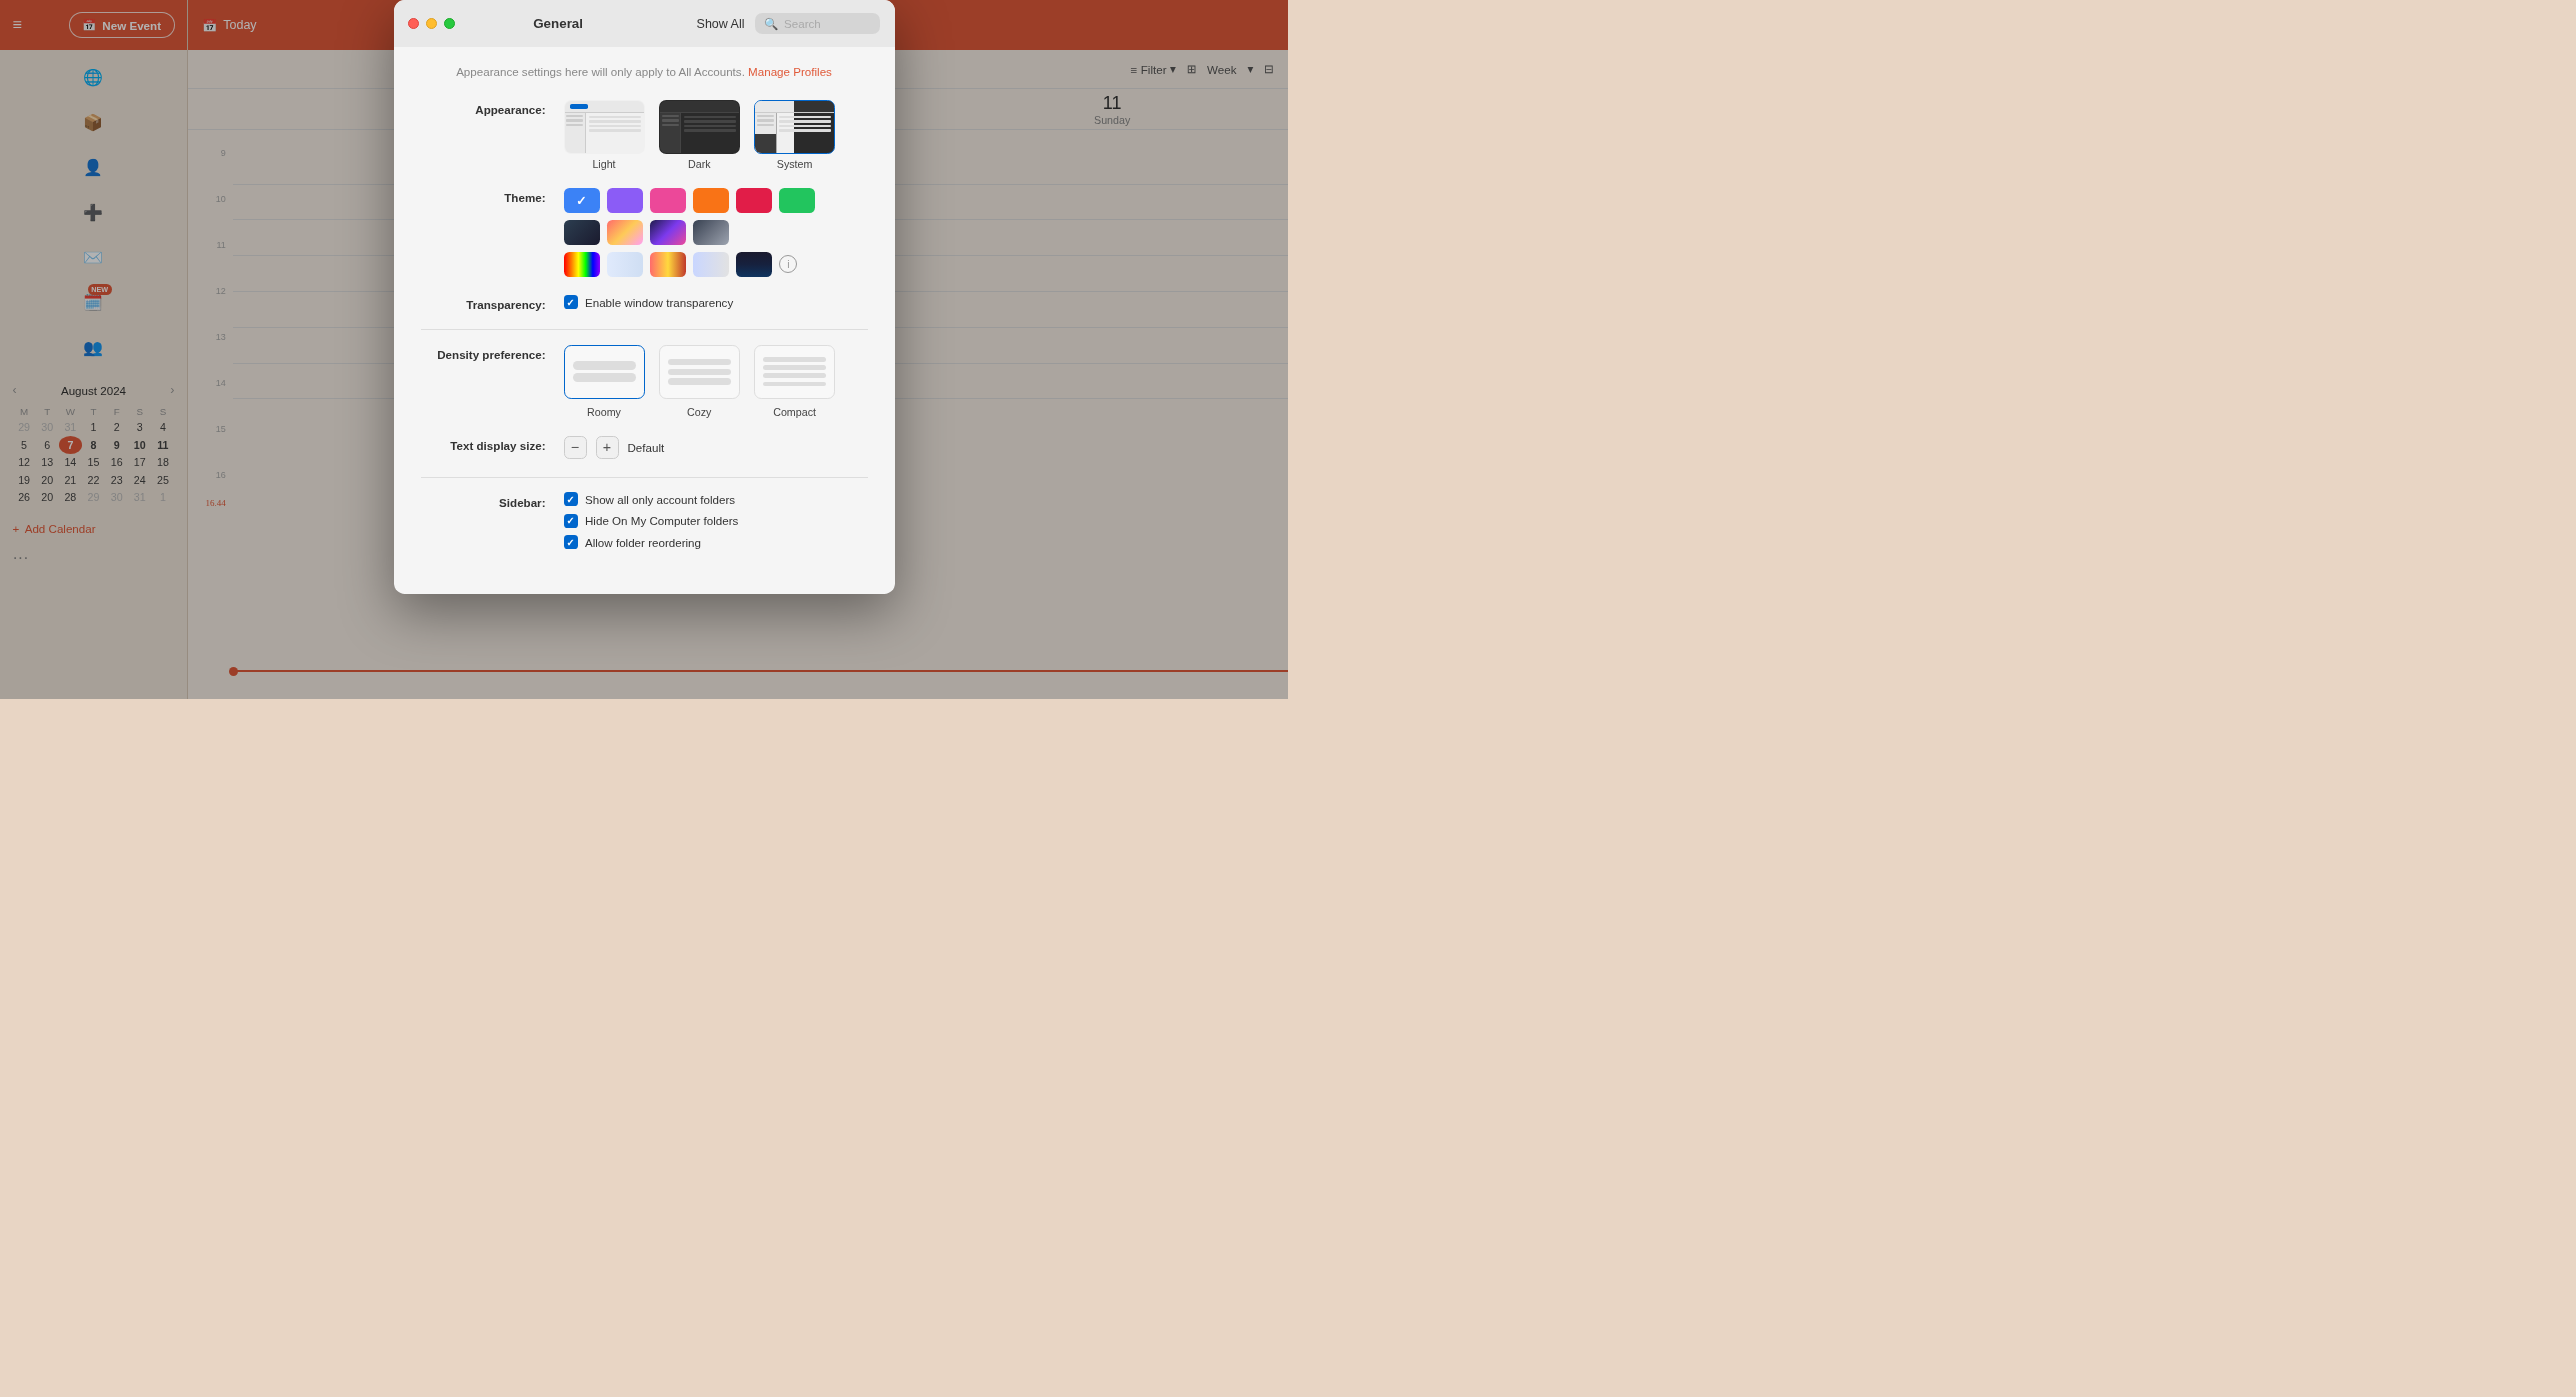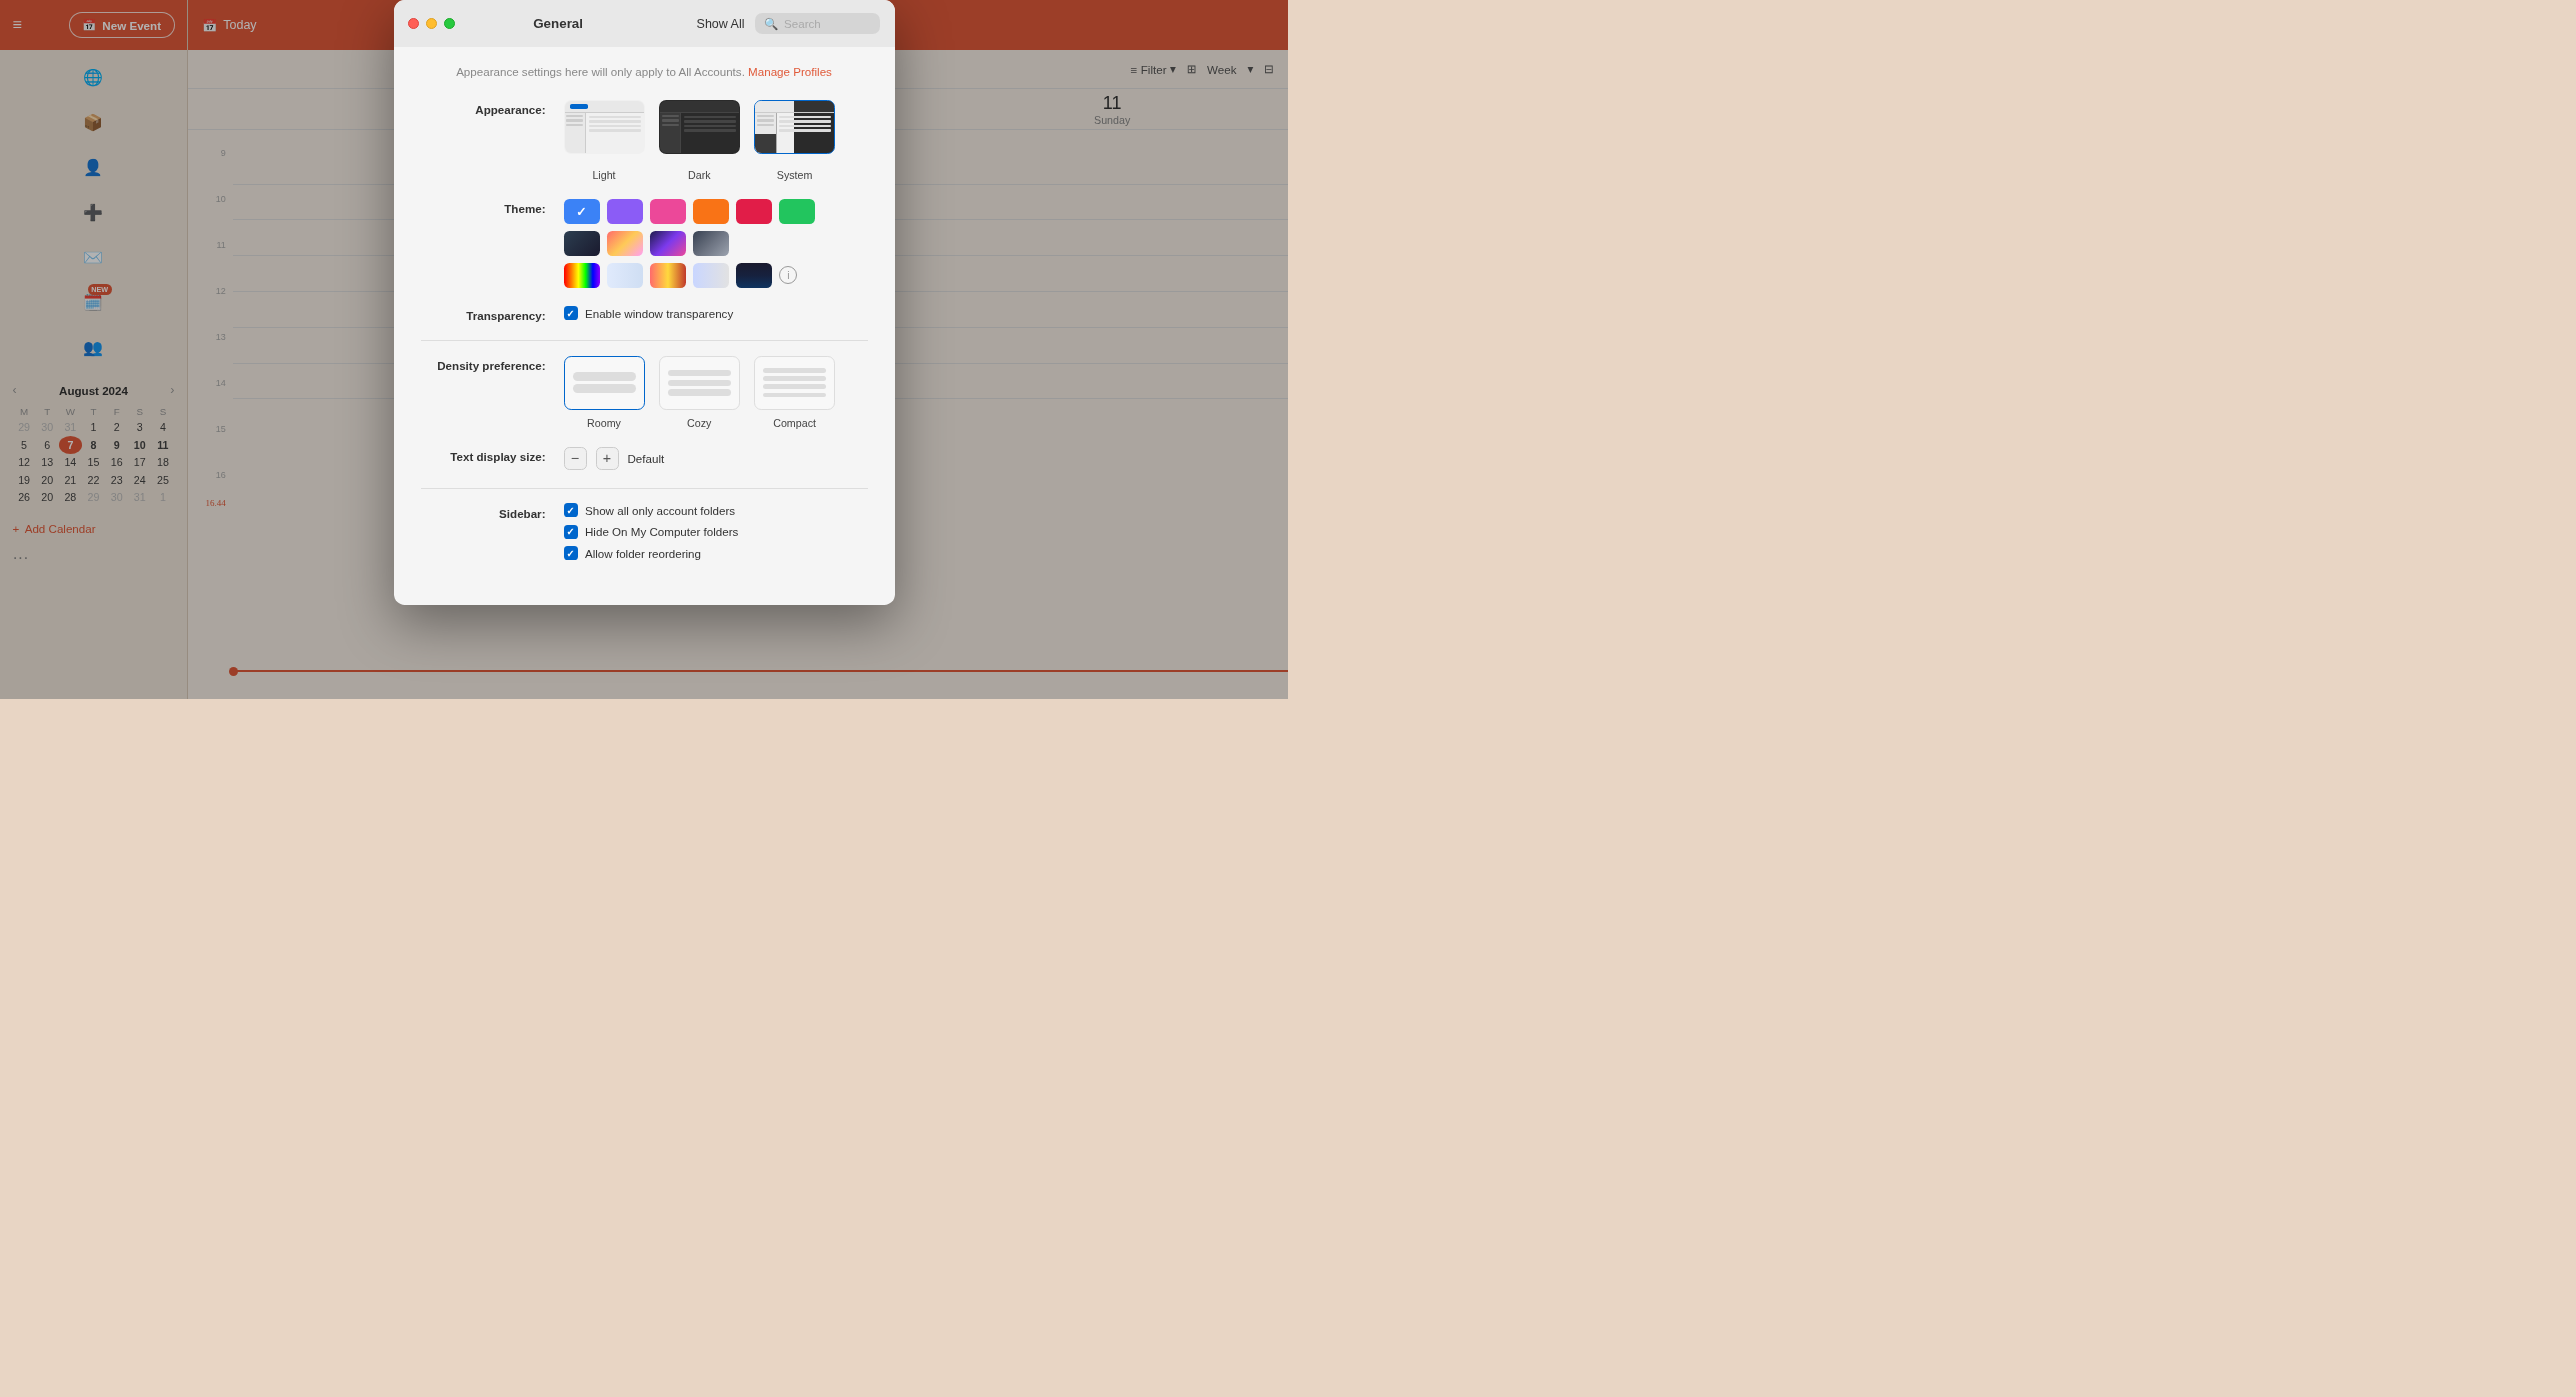--- a/index.html
+++ b/index.html
@@ -106,21 +106,21 @@
 
     .mini-cal-header {
       display: flex;
       align-items: center;
       justify-content: space-between;
       margin-bottom: 7.2px;
     }
 
     .mini-cal-title {
       font-size: 11.6px;
-      font-weight: 700;
+      font-weight: 400;
       color: #333;
     }
 
     .mini-cal-nav {
       color: #999;
       cursor: pointer;
       font-size: 12.5px;
     }
 
     .mini-cal-grid {
@@ -369,21 +369,21 @@
     .appearance-options {
       display: flex;
       gap: 14.3px;
       align-items: flex-start;
     }
 
     .appearance-option {
       display: flex;
       flex-direction: column;
       align-items: center;
-      gap: 15px;
+      gap: 4px;
       cursor: pointer;
     }
 
     .appearance-thumb {
       width: 81px;
       height: 54px;
       border-radius: 7.2px;
       border: 1.8px solid transparent;
       overflow: hidden;
       position: relative;

